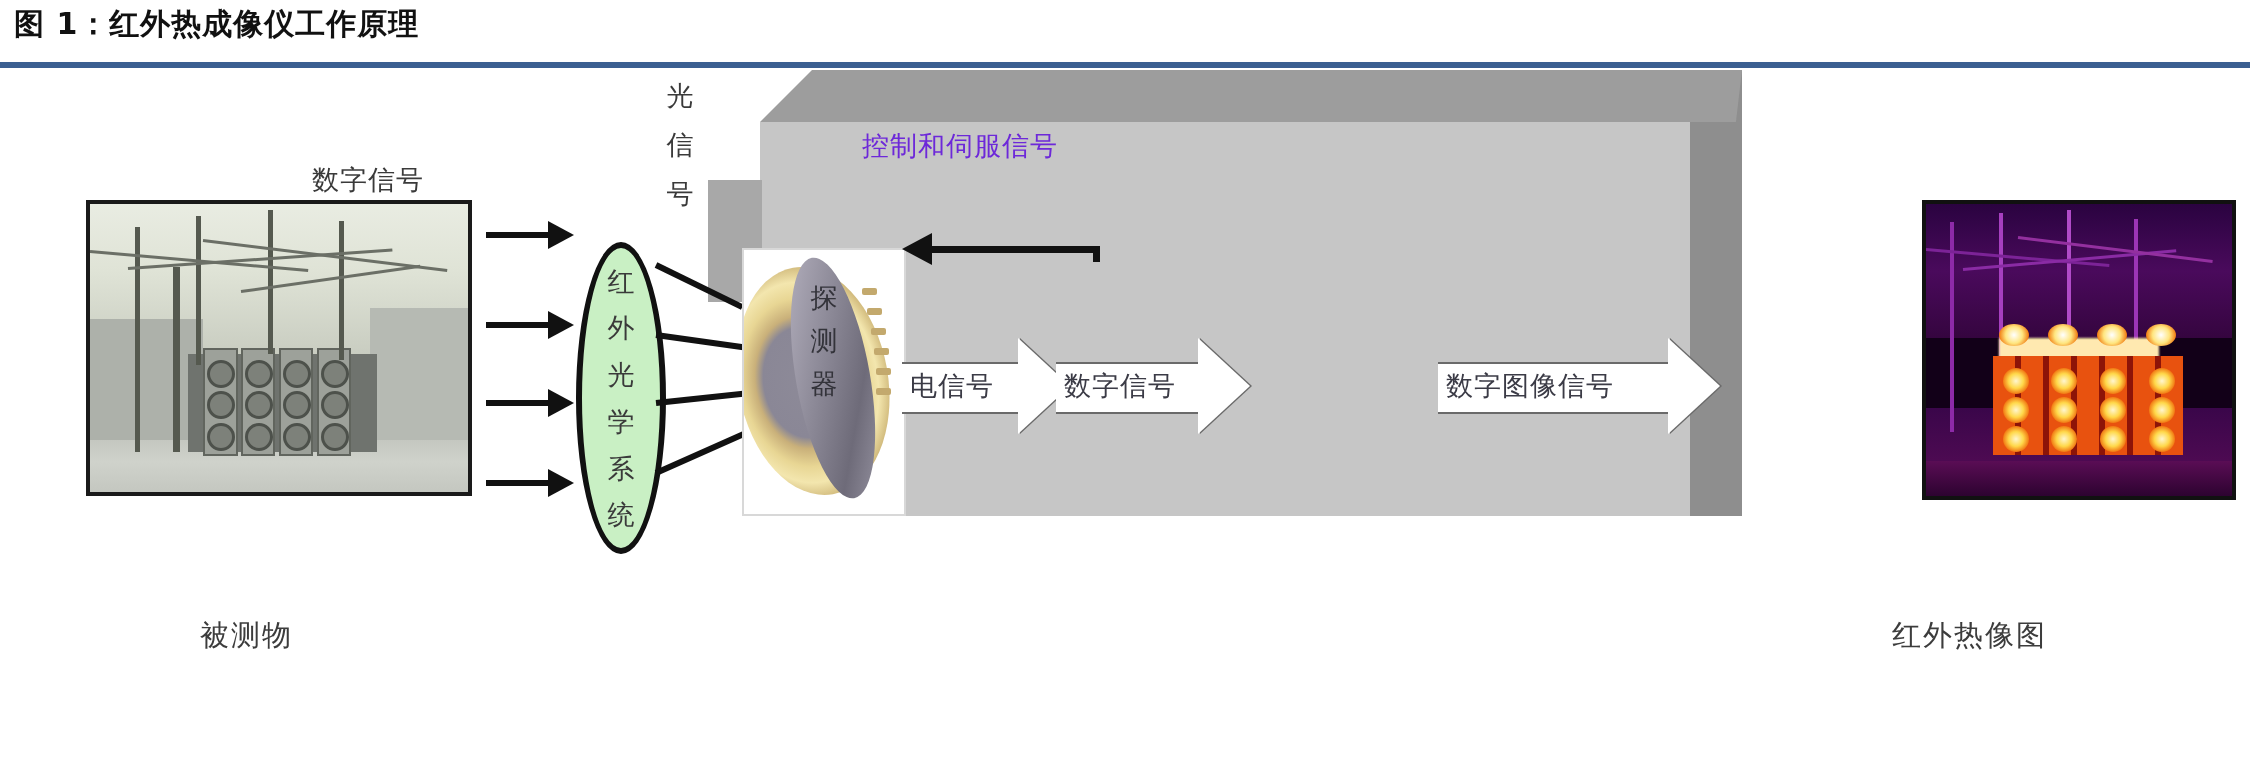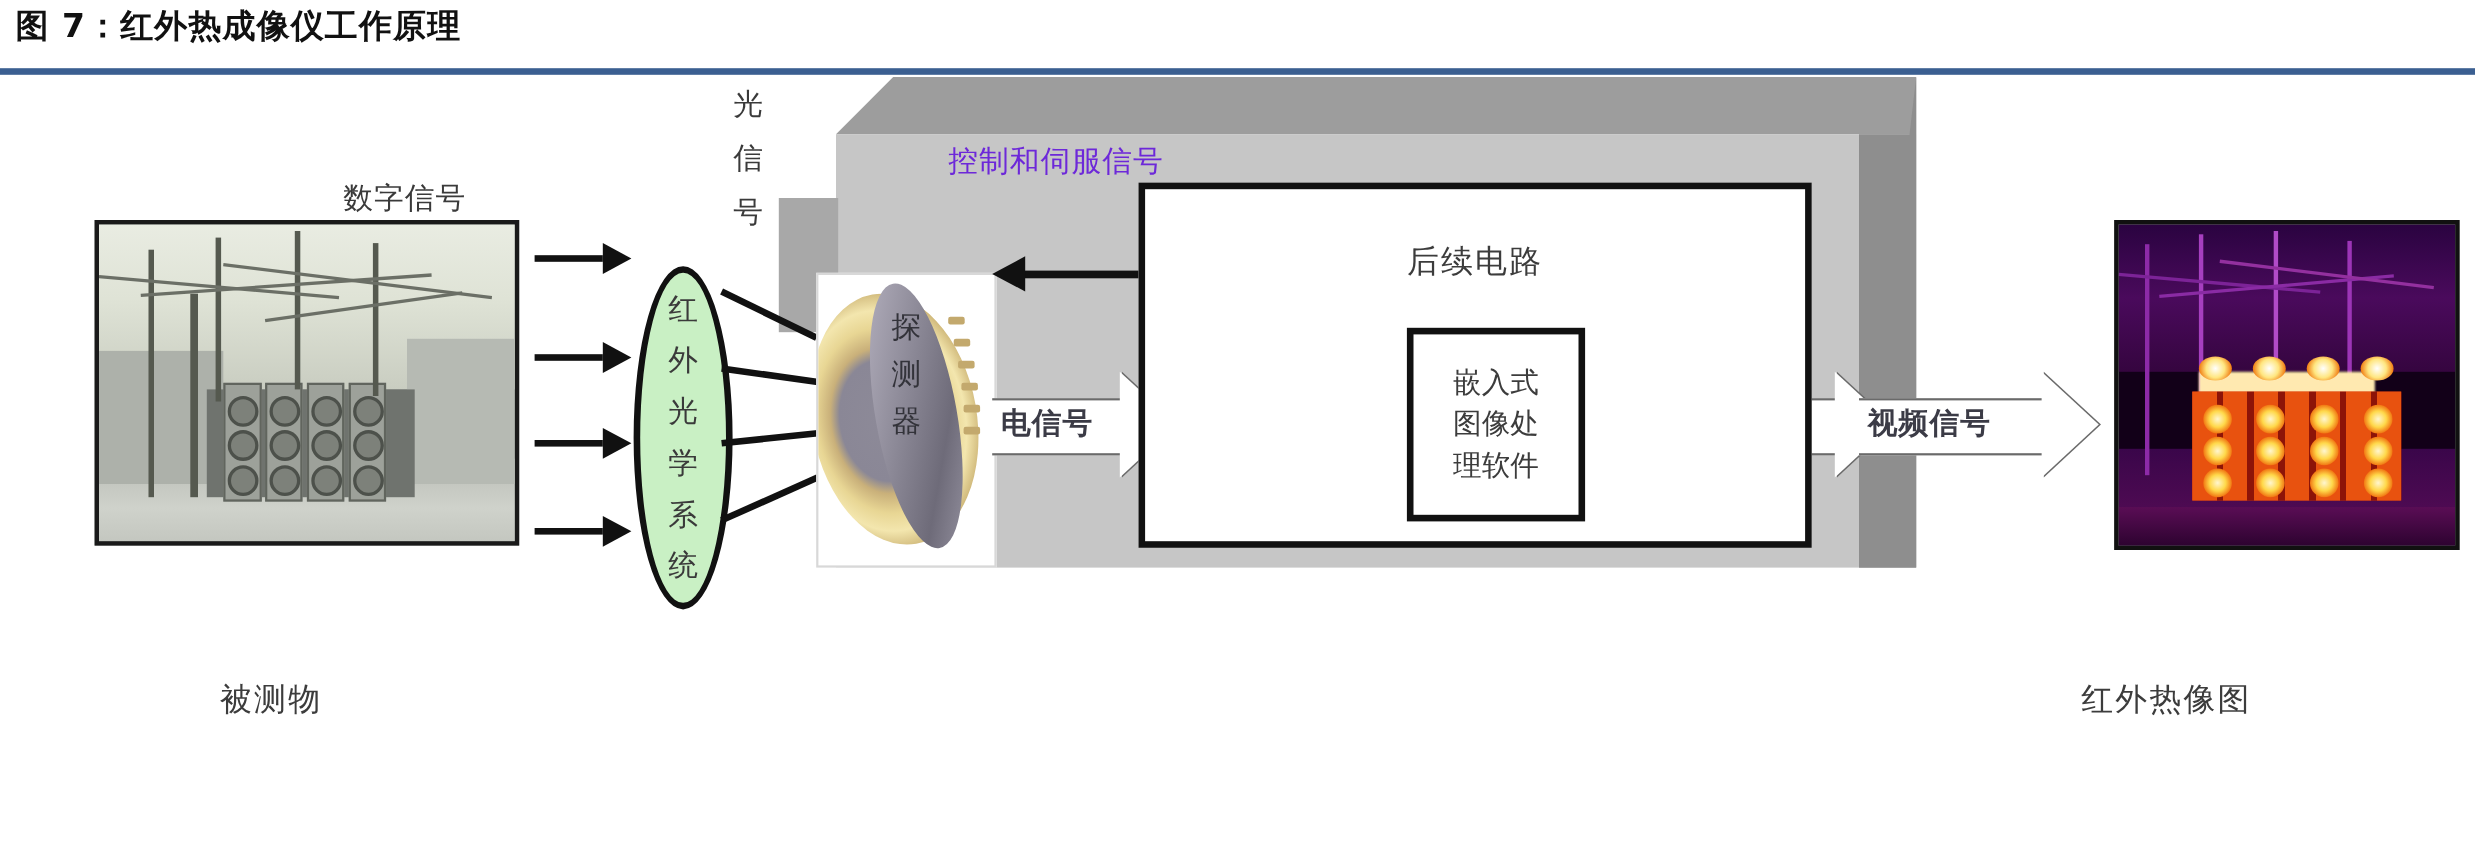--- a/index.html
+++ b/index.html
@@ -138,21 +138,21 @@
     position:absolute;left:902px;top:163px;width:0;height:0;
     border-top:16px solid transparent;border-bottom:16px solid transparent;
     border-right:30px solid #111111;
   }
   #fb-label{
     position:absolute;left:862px;top:58px;font-size:27px;color:#6d28d9;
     letter-spacing:1px;white-space:nowrap;
   }
 
   
-  .barrow{position:absolute;height:96px;font-weight:bold;}
+  .barrow{position:absolute;height:96px;}
   .barrow .shaft{
     position:absolute;left:0;top:24px;height:48px;
     background:#ffffff;border-top:2px solid #6a6a6a;border-bottom:2px solid #6a6a6a;
   }
   .barrow .head{
     position:absolute;top:0;width:0;height:0;
     border-top:48px solid transparent;border-bottom:48px solid transparent;
     border-left:52px solid #ffffff;
   }
   .barrow .head-o{
@@ -183,21 +183,21 @@
   #lbl-optical{
     position:absolute;left:660px;top:12px;width:40px;
     display:flex;flex-direction:column;align-items:center;gap:22px;
     font-size:27px;color:#3a3a3a;line-height:1;
   }
 </style>
 </head>
 <body>
 
 <div id="fig-header">
-  <div id="fig-title">图 7：红外热成像仪工作原理</div>
+  <div id="fig-title">图 1：红外热成像仪工作原理</div>
   <div id="fig-rule"></div>
 </div>
 
 <div id="stage">
 
   <div class="body-top"></div>
   <div class="body-side"></div>
   <div class="body-side2"></div>
   <div class="body-face"></div>
   <div class="body-tab"></div>
@@ -313,35 +313,21 @@
     <div class="lbl">数字信号</div>
   </div>
 
   <div class="barrow" style="left:1438px;top:268px;width:290px;">
     <div class="shaft" style="width:246px;"></div>
     <div class="head-o" style="left:232px;"></div>
     <div class="head" style="left:230px;"></div>
     <div class="lbl">数字图像信号</div>
   </div>
 
-  <div class="barrow" style="left:1690px;top:268px;width:230px;">
-    <div class="shaft" style="width:182px;"></div>
-    <div class="head-o" style="left:168px;"></div>
-    <div class="head" style="left:166px;"></div>
-    <div class="lbl">视频信号</div>
-  </div>
-
-  <div id="circuit-box">
-    <div id="circuit-title">后续电路</div>
-    <div id="software-box">
-      <span>嵌入式</span>
-      <span>图像处</span>
-      <span>理软件</span>
-    </div>
-  </div>
+
 
   <div class="photo" id="photo-thermal">
     <div class="ph-layer">
       <div class="th-bg"></div>
       <div class="th-el" style="left:0;top:0;width:100%;height:46%;background:linear-gradient(180deg,#2a0340 0%,#4a0a5c 50%,#35053f 100%);"></div>
       <div class="th-el" style="left:0;bottom:0;width:100%;height:30%;background:linear-gradient(180deg,#3a064a 0%,#4d0a52 60%,#2a0333 100%);"></div>
       <div class="th-el" style="left:8%;top:6%;width:4px;height:72%;background:#8d2aa8;"></div>
       <div class="th-el" style="left:24%;top:3%;width:4px;height:52%;background:#a63fbf;"></div>
       <div class="th-el" style="left:46%;top:2%;width:4px;height:50%;background:#b14bc8;"></div>
       <div class="th-el" style="left:68%;top:5%;width:4px;height:48%;background:#9c35b6;"></div>

